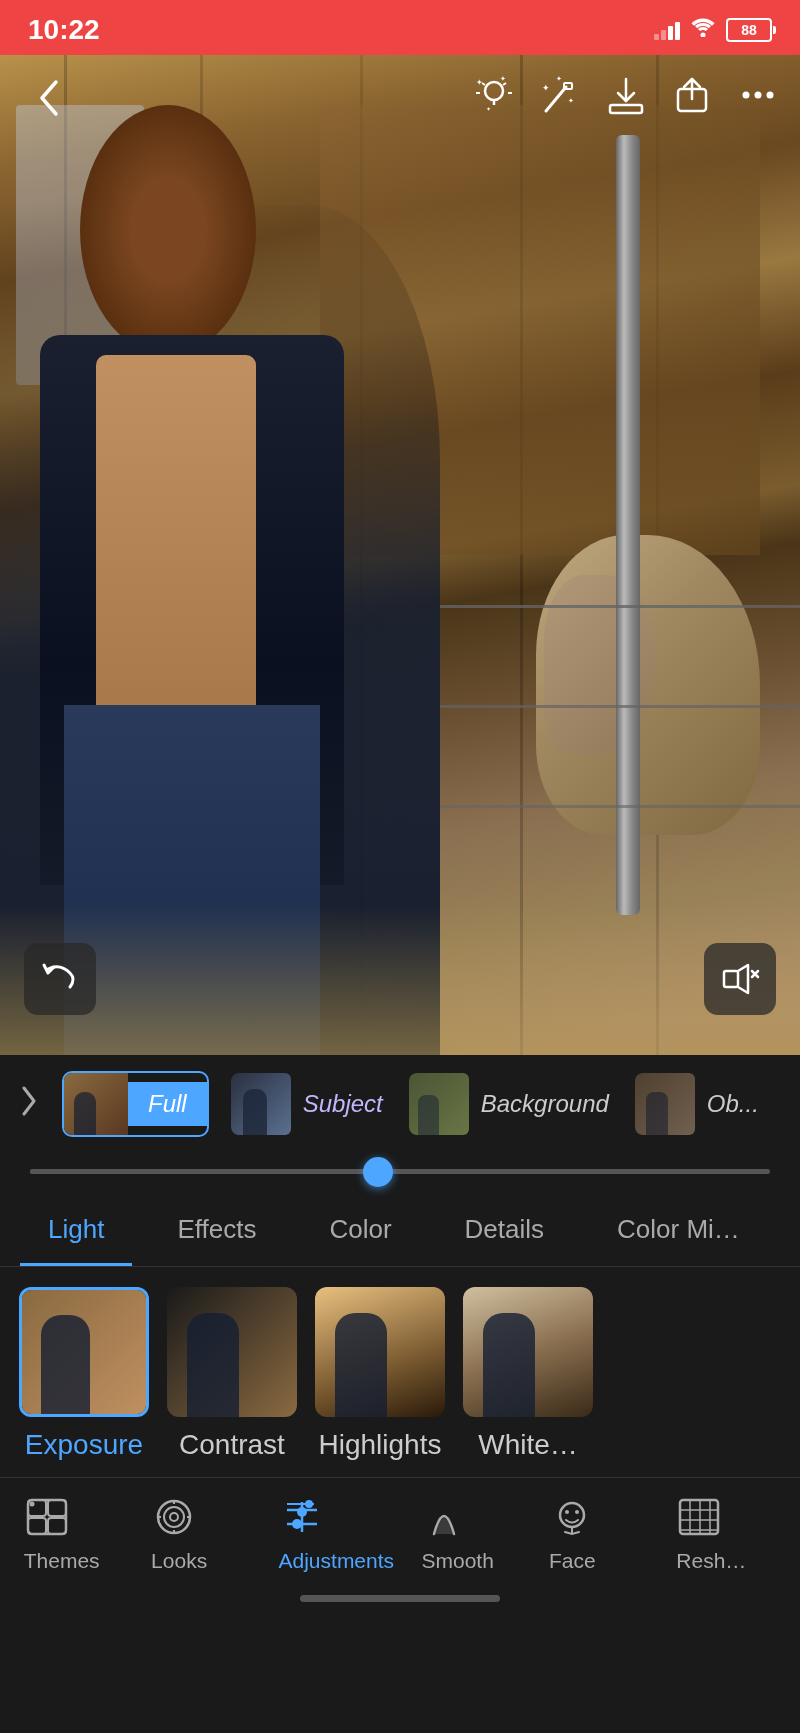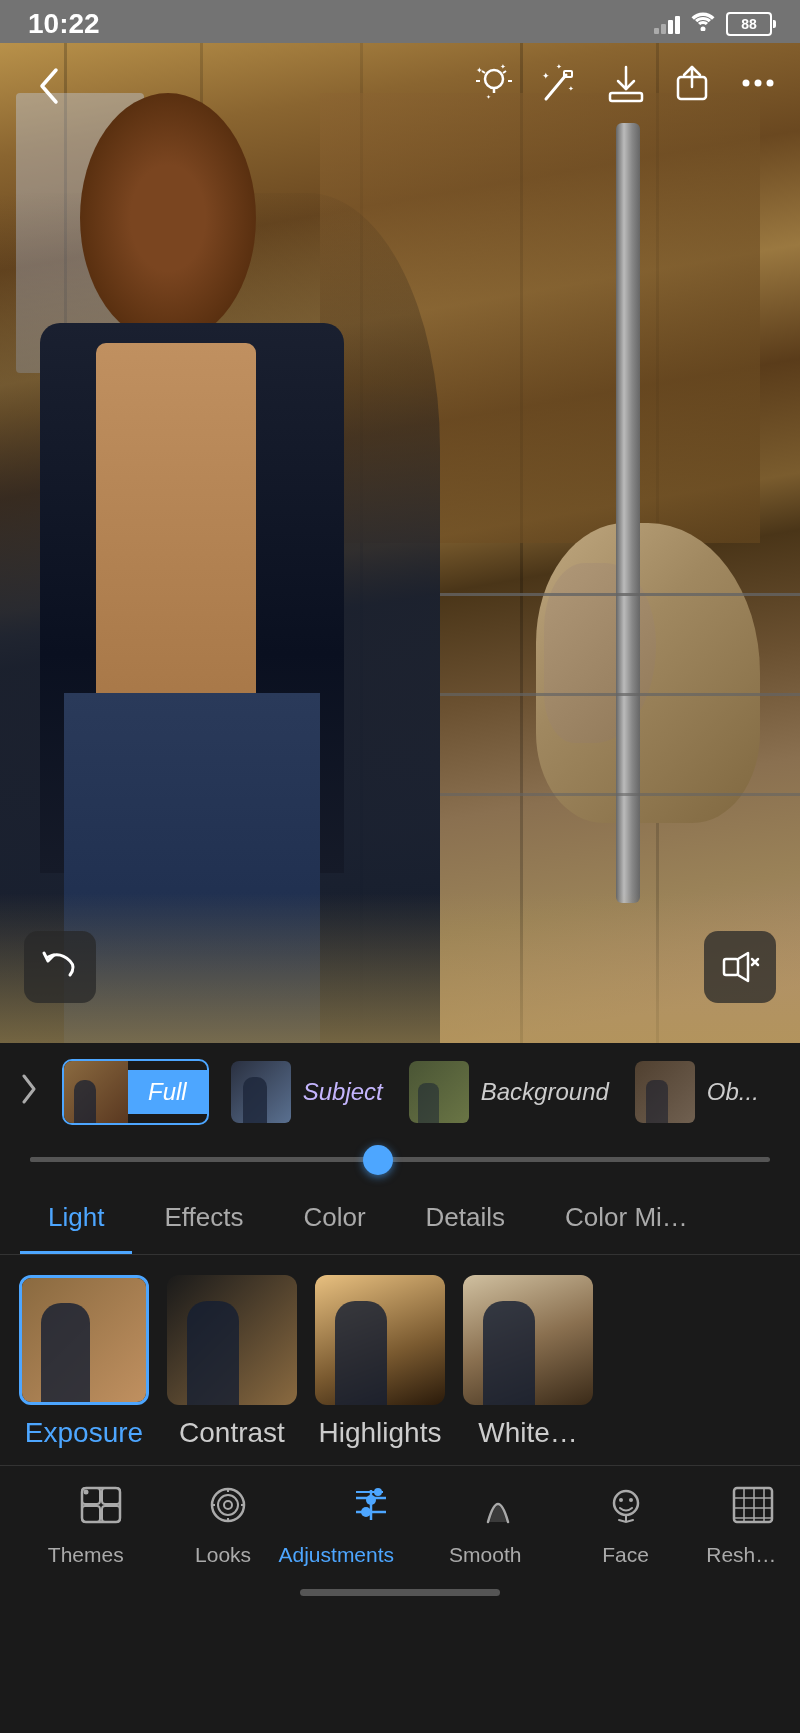--- a/index.html
+++ b/index.html
@@ -12,22 +12,22 @@
       color: #fff;
       overflow-x: hidden;
     }
 
     
     .status-bar {
       display: flex;
       justify-content: space-between;
       align-items: center;
       padding: 12px 28px 8px;
-      background: #737373;
-      height: 43px;
+      background: #ef4444;
+      height: 55px;
     }
     .status-time {
       font-size: 28px;
       font-weight: 700;
       color: #fff;
     }
     .status-icons {
       display: flex;
       align-items: center;
       gap: 10px;
@@ -248,21 +248,21 @@
       background: #4da6ff;
       border-radius: 50%;
       box-shadow: 0 2px 8px rgba(77,166,255,0.6);
     }
 
     
     .tabs-row {
       background: #1a1a1a;
       display: flex;
       padding: 16px 20px 0;
-      gap: 4px;
+      gap: 17px;
       border-bottom: 1px solid #333;
       overflow-x: auto;
     }
     .tabs-row::-webkit-scrollbar { display: none; }
     .tab-item {
       padding: 10px 28px 18px;
       font-size: 26px;
       color: #aaa;
       white-space: nowrap;
       border-bottom: 3px solid transparent;
@@ -331,22 +331,22 @@
       display: flex;
       justify-content: space-around;
       align-items: flex-start;
       padding: 18px 10px 8px;
       border-top: 1px solid #333;
       margin-top: 4px;
     }
     .nav-item {
       display: flex;
       flex-direction: column;
-      align-items: flex-end;
-      gap: 8px;
+      align-items: flex-start;
+      gap: 2px;
       min-width: 100px;
     }
     .nav-icon {
       font-size: 38px;
       color: #aaa;
     }
     .nav-icon-active {
       color: #4da6ff;
     }
     .nav-label {

